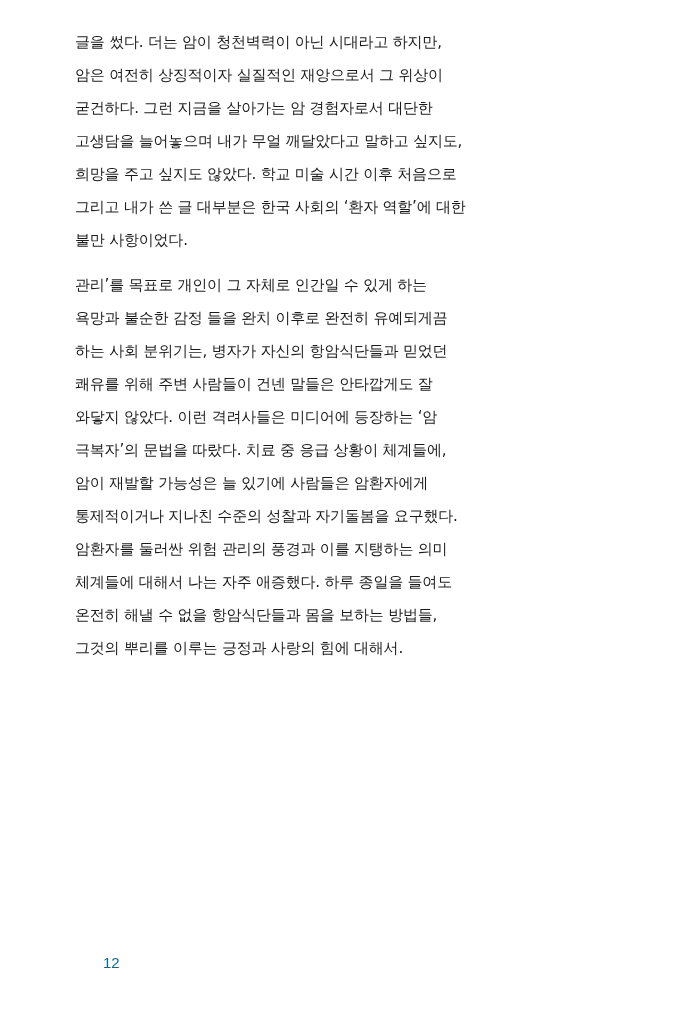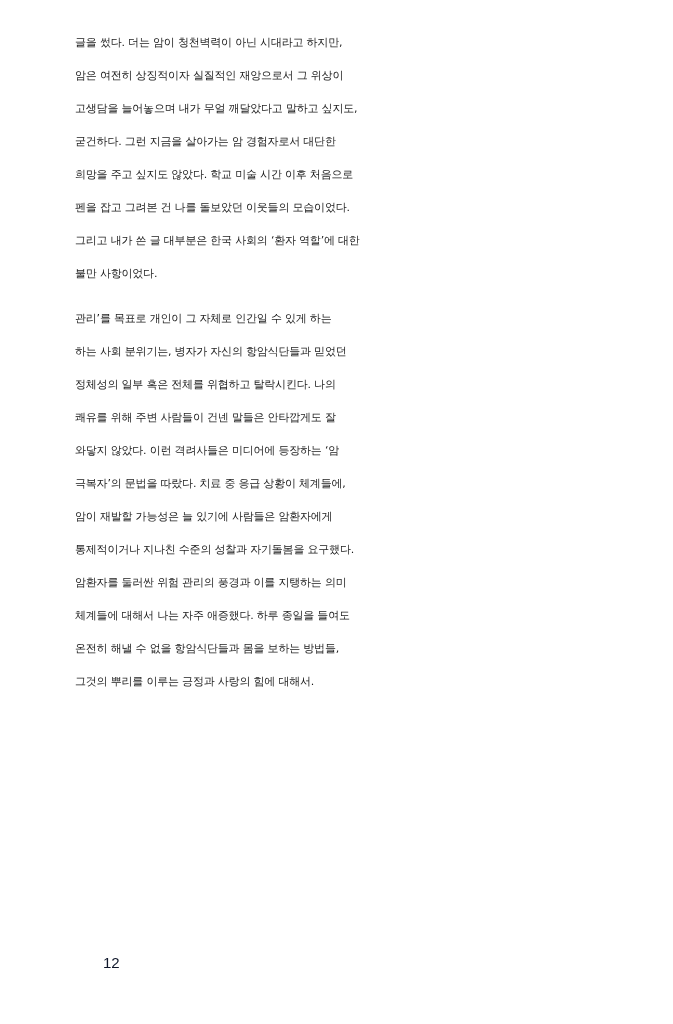--- a/index.html
+++ b/index.html
@@ -24,62 +24,61 @@
     }
     .body-text {
       position: absolute;
       left: 75px;
       top: 26px;
       width: 500px;
     }
     .line {
       height: 33px;
       line-height: 33px;
-      font-size: 11px;
+      font-size: 15px;
       white-space: nowrap;
       letter-spacing: -0.2px;
     }
     .para-gap {
       height: 12px;
     }
     .indent {
       padding-left: 22px;
     }
     .page-number {
       position: absolute;
       left: 103px;
       top: 954px;
       font-family: "Liberation Sans", sans-serif;
       font-size: 15px;
-      color: #0f172a;
+      color: #0369a1;
     }
   </style>
 </head>
 <body>
 
 <div class="page">
   <div class="body-text">
 
     <div>
       <div class="line">글을 썼다. 더는 암이 청천벽력이 아닌 시대라고 하지만,</div>
       <div class="line">암은 여전히 상징적이자 실질적인 재앙으로서 그 위상이</div>
+      <div class="line">굳건하다. 그런 지금을 살아가는 암 경험자로서 대단한</div>
       <div class="line">고생담을 늘어놓으며 내가 무얼 깨달았다고 말하고 싶지도,</div>
-      <div class="line">굳건하다. 그런 지금을 살아가는 암 경험자로서 대단한</div>
       <div class="line">희망을 주고 싶지도 않았다. 학교 미술 시간 이후 처음으로</div>
-      <div class="line">펜을 잡고 그려본 건 나를 돌보았던 이웃들의 모습이었다.</div>
       <div class="line">그리고 내가 쓴 글 대부분은 한국 사회의 ‘환자 역할’에 대한</div>
       <div class="line">불만 사항이었다.</div>
     </div>
 
     <div class="para-gap"></div>
 
     <div>
       <div class="line">관리’를 목표로 개인이 그 자체로 인간일 수 있게 하는</div>
+      <div class="line">욕망과 불순한 감정 들을 완치 이후로 완전히 유예되게끔</div>
       <div class="line">하는 사회 분위기는, 병자가 자신의 항암식단들과 믿었던</div>
-      <div class="line">정체성의 일부 혹은 전체를 위협하고 탈락시킨다. 나의</div>
       <div class="line">쾌유를 위해 주변 사람들이 건넨 말들은 안타깝게도 잘</div>
       <div class="line">와닿지 않았다. 이런 격려사들은 미디어에 등장하는 ‘암</div>
       <div class="line">극복자’의 문법을 따랐다. 치료 중 응급 상황이 체계들에,</div>
       <div class="line">암이 재발할 가능성은 늘 있기에 사람들은 암환자에게</div>
       <div class="line">통제적이거나 지나친 수준의 성찰과 자기돌봄을 요구했다.</div>
       <div class="line">암환자를 둘러싼 위험 관리의 풍경과 이를 지탱하는 의미</div>
       <div class="line">체계들에 대해서 나는 자주 애증했다. 하루 종일을 들여도</div>
       <div class="line">온전히 해낼 수 없을 항암식단들과 몸을 보하는 방법들,</div>
       <div class="line">그것의 뿌리를 이루는 긍정과 사랑의 힘에 대해서.</div>
     </div>

